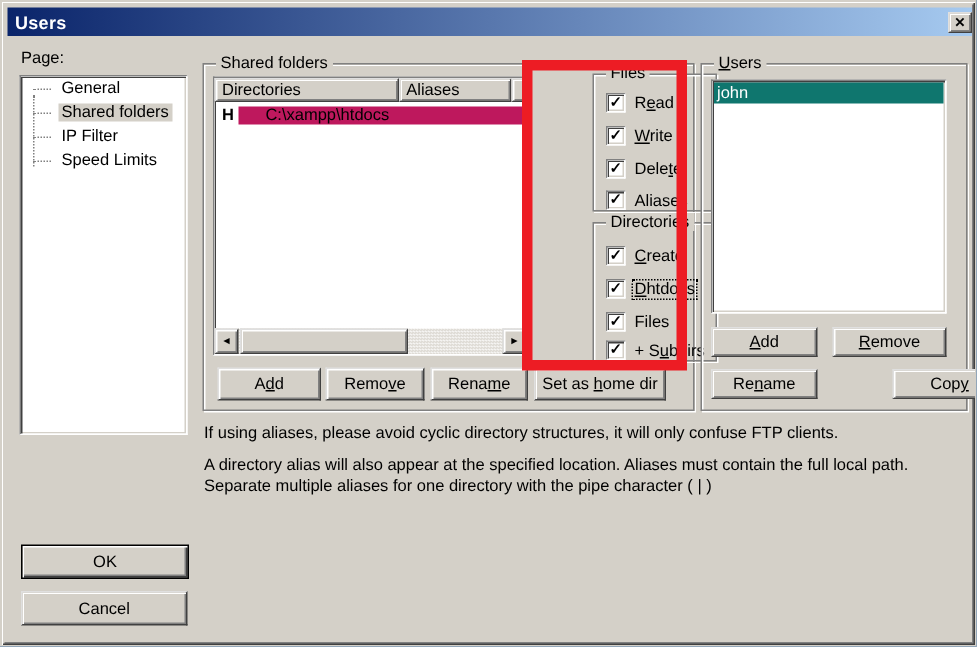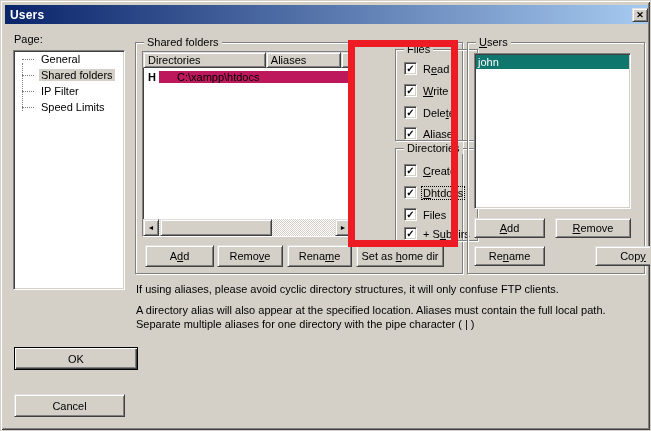--- a/index.html
+++ b/index.html
@@ -70,21 +70,21 @@
   .cb-label.focus-dotted{outline:1px dotted #000;}
   
   .users-group{left:466px;top:41px;width:178px;height:232px;}
   .users-list{position:absolute;left:6px;top:10px;width:157px;height:156px;padding:1px;}
   .user-item{height:14px;line-height:14px;padding-left:2px;cursor:default;}
   .user-item.selected{background:#0f766e;color:#fff;}
   .u-btn{position:absolute;height:20px;}
   
   .help{position:absolute;left:135px;top:281px;width:512px;line-height:14px;}
   .help p{margin:0 0 7px 0;}
-  .ok-btn{position:absolute;left:13px;top:346px;width:124px;height:23px;}
+  .ok-btn{position:absolute;left:13px;top:362px;width:112px;height:23px;}
   .cancel-btn{position:absolute;left:13px;top:393px;width:111px;height:23px;}
 </style>
 </head>
 <body>
 
 <div class="dialog">
 
   <div class="titlebar">
     <span class="title-text">Users</span>
   </div>

